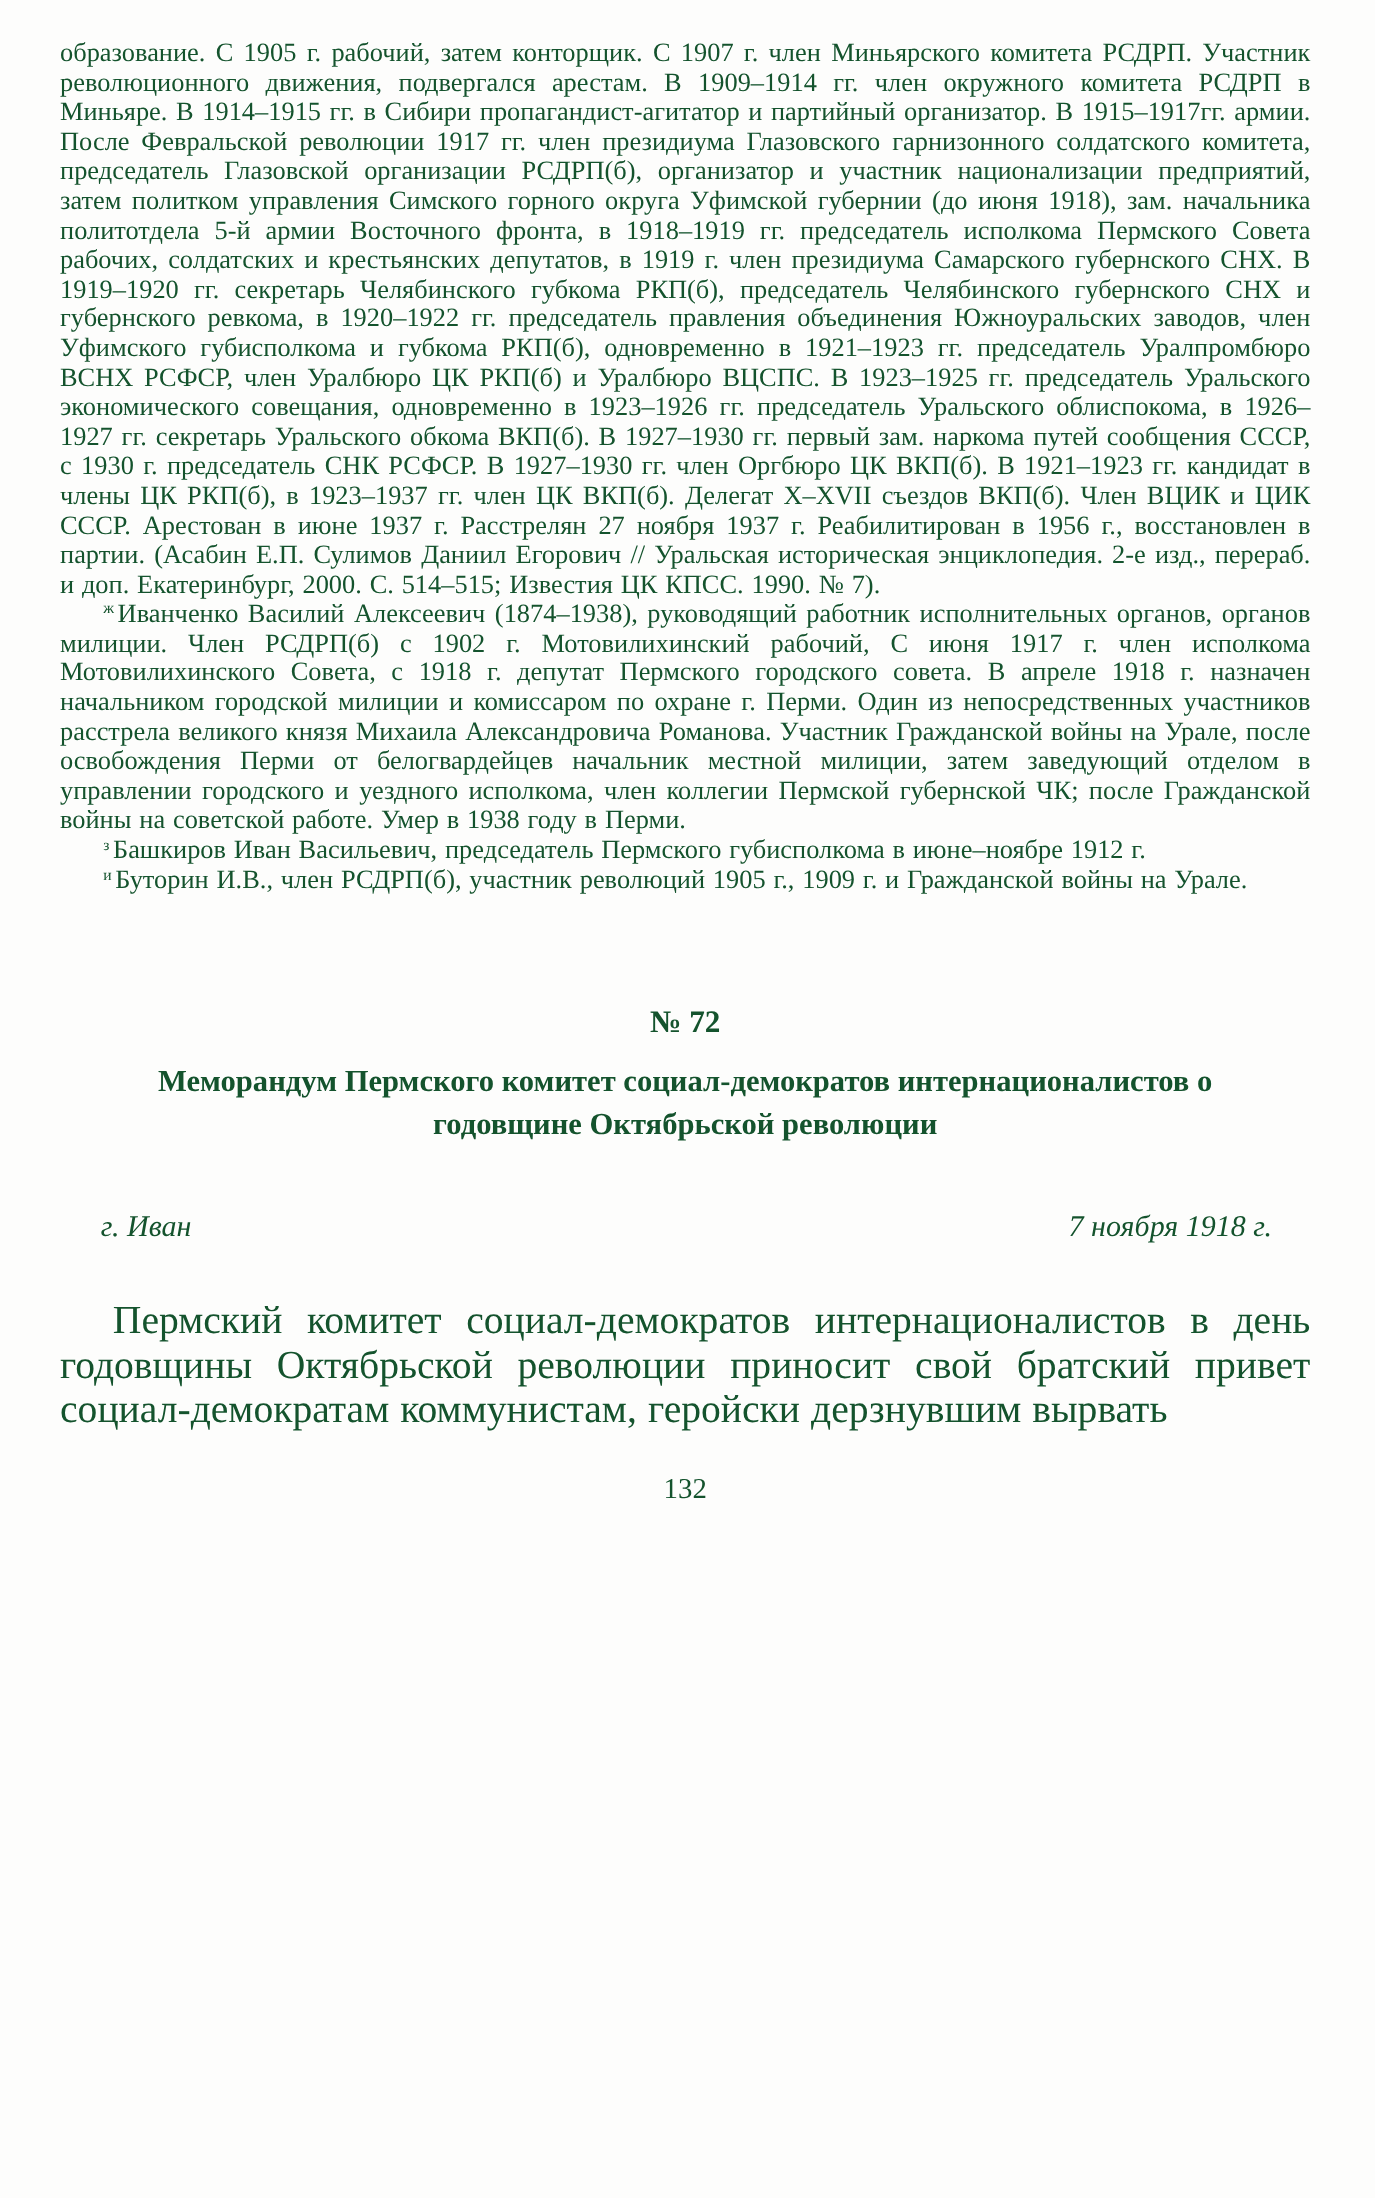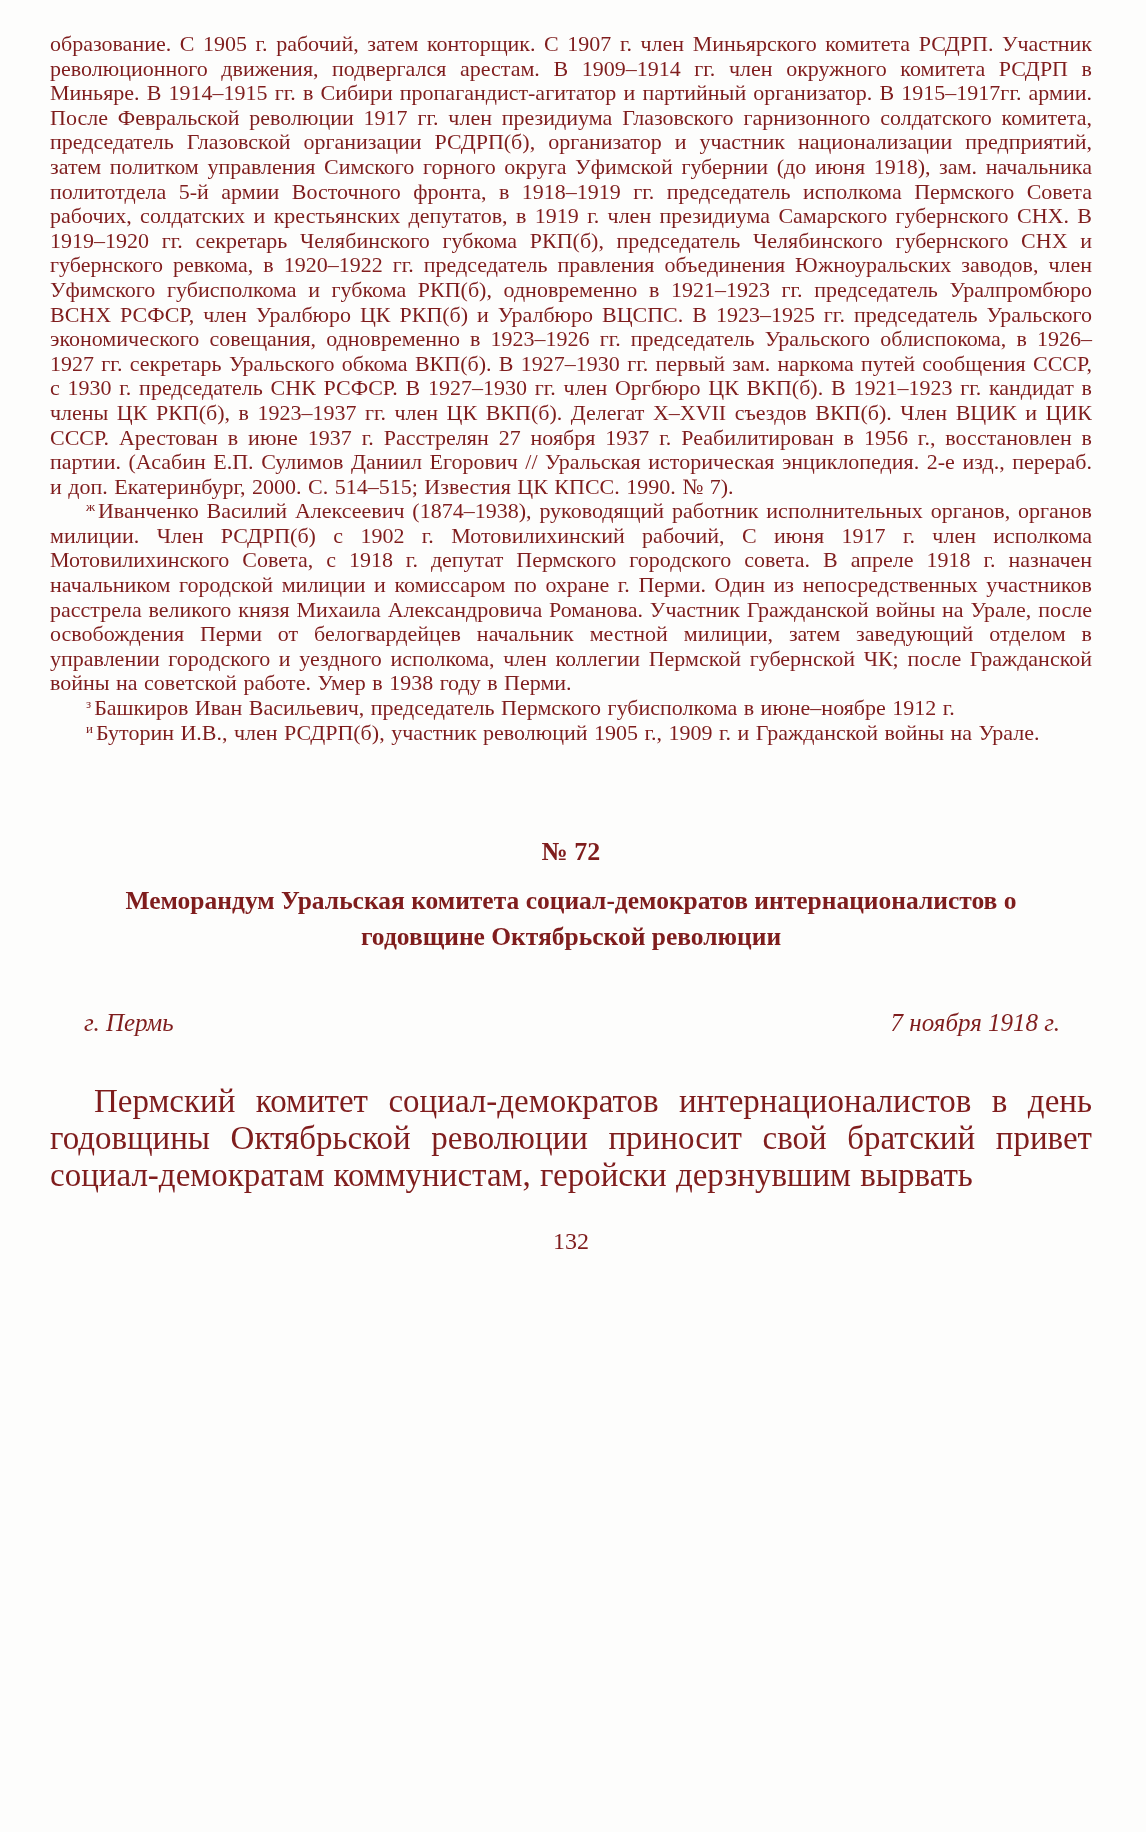--- a/index.html
+++ b/index.html
@@ -3,21 +3,21 @@
 <meta charset="utf-8">
 <style>
   * { margin: 0; padding: 0; box-sizing: border-box; }
   html, body { background: #ffffff; }
   .page {
     position: relative;
     width: 1146px;
     height: 1832px;
     margin: 0 auto;
     background: #fdfdfc;
-    color: #7f1d1d;
+    color: #14532d;
     font-family: "Liberation Serif", "DejaVu Serif", serif;
     padding: 32px 54px 0 50px;
     overflow: hidden;
   }
   .text-block p {
     font-size: 22px;
     line-height: 24.6px;
     text-align: justify;
     word-spacing: 1px;
   }
@@ -76,24 +76,24 @@
 
     <p class="footnote"><sup>ж</sup><span>Иванченко Василий Алексеевич (1874–1938), руководящий работник исполнительных органов, органов милиции. Член РСДРП(б) с 1902 г. Мотовилихинский рабочий, С июня 1917 г. член исполкома Мотовилихинского Совета, с 1918 г. депутат Пермского городского совета. В апреле 1918 г. назначен начальником городской милиции и комиссаром по охране г. Перми. Один из непосредственных участников расстрела великого князя Михаила Александровича Романова. Участник Гражданской войны на Урале, после освобождения Перми от белогвардейцев начальник местной милиции, затем заведующий отделом в управлении городского и уездного исполкома, член коллегии Пермской губернской ЧК; после Гражданской войны на советской работе. Умер в 1938 году в Перми.</span></p>
 
     <p class="footnote"><sup>з</sup><span>Башкиров Иван Васильевич, председатель Пермского губисполкома в июне–ноябре 1912 г.</span></p>
 
     <p class="footnote"><sup>и</sup><span>Буторин И.В., член РСДРП(б), участник революций 1905 г., 1909 г. и Гражданской войны на Урале.</span></p>
   </div>
 
   <div class="doc-number">№ 72</div>
 
-  <h2 class="doc-title">Меморандум Уральская комитета социал-демократов интернационалистов о годовщине Октябрьской революции</h2>
+  <h2 class="doc-title">Меморандум Пермского комитет социал-демократов интернационалистов о годовщине Октябрьской революции</h2>
 
   <div class="dateline">
-    <span class="place">г. Пермь</span>
+    <span class="place">г. Иван</span>
     <span class="date">7 ноября 1918 г.</span>
   </div>
 
   <p class="doc-body">Пермский комитет социал-демократов интернационалистов в день годовщины Октябрьской революции приносит свой братский привет социал-демократам коммунистам, геройски дерзнувшим вырвать</p>
 
   <div class="page-number">132</div>
 
 </div>
 
 </body></html>

